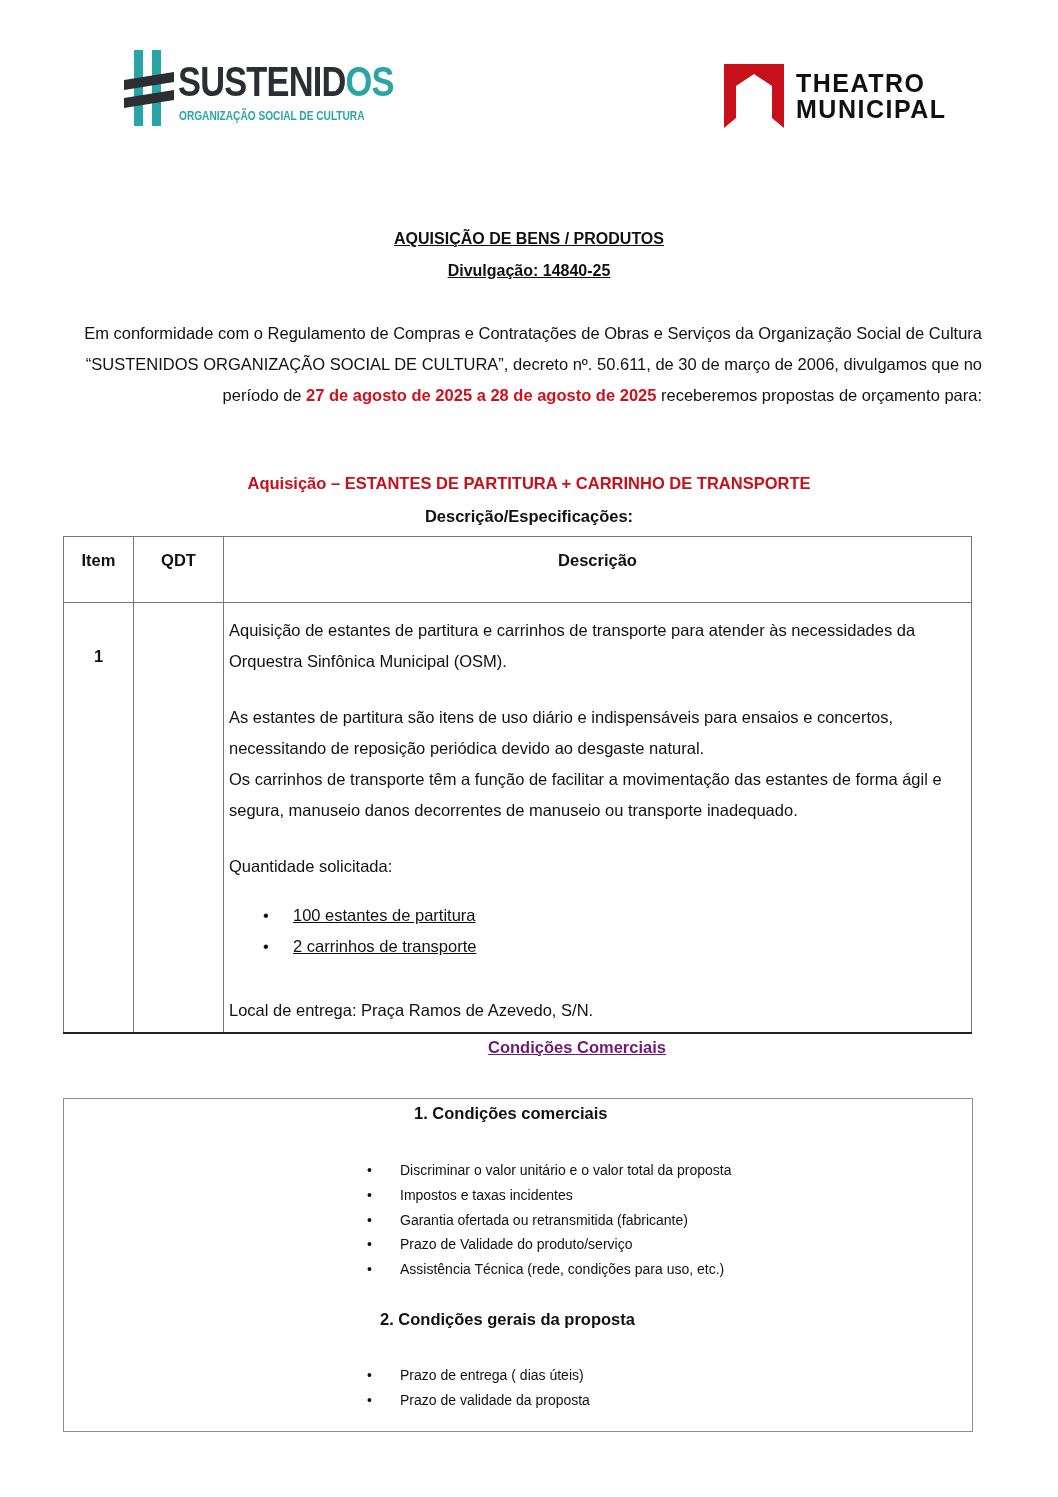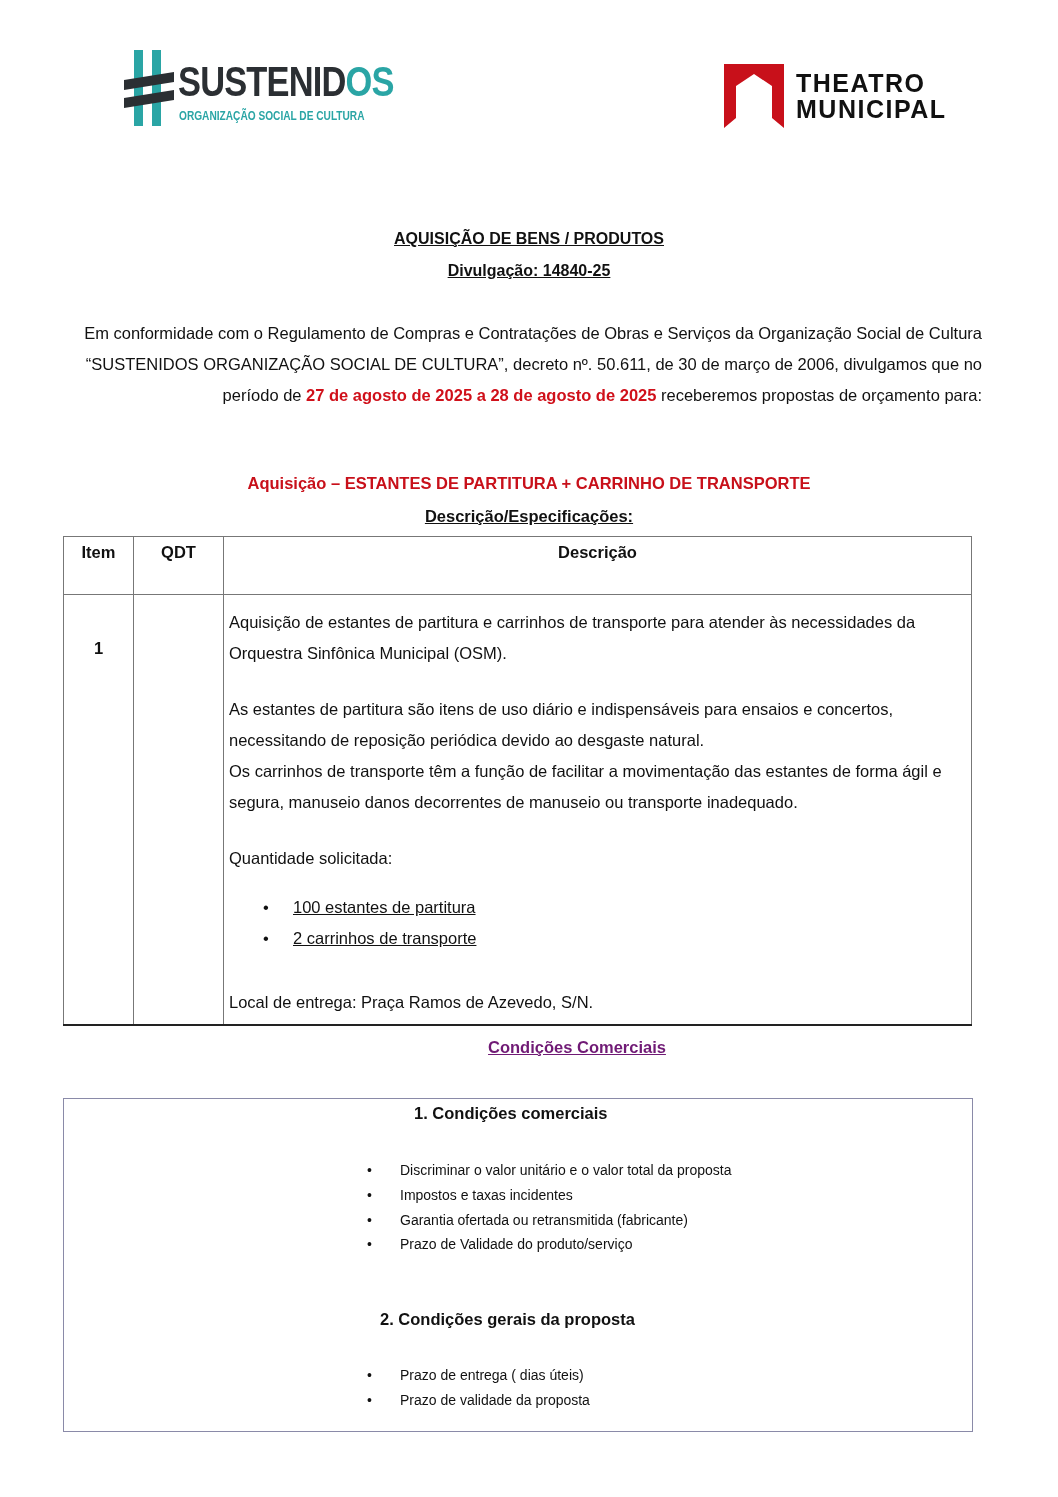--- a/index.html
+++ b/index.html
@@ -21,25 +21,25 @@
     line-height: 26px; letter-spacing: 1.5px; color: #111; }
 
   .center { position: absolute; left: 0; width: 1058px; text-align: center; }
   .title { top: 230px; font-size: 16px; font-weight: bold; text-decoration: underline; }
   .subtitle { top: 262px; font-size: 16px; font-weight: bold; text-decoration: underline; }
 
   .intro { position: absolute; left: 72px; top: 318px; width: 910px; font-size: 16.5px; line-height: 31px; text-align: right; }
   .intro .red { color: #d0101a; font-weight: bold; }
 
   .acq { top: 474px; font-size: 16.5px; font-weight: bold; color: #c8101a; }
-  .desc-label { top: 507px; font-size: 16.5px; font-weight: bold; text-decoration: underline; }
+  .desc-label { top: 507px; font-size: 16.5px; font-weight: bold; }
 
   table.spec { position: absolute; left: 63px; top: 536px; width: 909px; border-collapse: collapse; }
   table.spec td, table.spec th { border: 1px solid #777; vertical-align: top; font-size: 16.5px; }
-  table.spec th { height: 50px; font-weight: bold; padding-top: 6px; }
+  table.spec th { height: 50px; font-weight: bold; padding-top: 14px; }
   table.spec .c1 { width: 67px; text-align: center; }
   table.spec .c2 { width: 87px; text-align: center; }
   table.spec td.item { text-align: center; font-weight: bold; padding-top: 44px; }
   table.spec td.desc { padding: 12px 6px 6px 5px; line-height: 31px; }
   table.spec tr.last td { border-bottom: 2px solid #222; }
   .gap { height: 25px; }
   .bullets { margin: 18px 0 8px 0; padding-left: 64px; list-style: none; text-decoration: underline; }
   .bullets li { position: relative; }
   .bullets li::before { content: "•"; position: absolute; left: -30px; }
 
@@ -117,19 +117,20 @@
 
 <div class="center cond-title">Condições Comerciais</div>
 
 <div class="cond-box">
   <div class="cond-h1">1. Condições comerciais</div>
   <ul class="cond-list list1">
     <li>Discriminar o valor unitário e o valor total da proposta</li>
     <li>Impostos e taxas incidentes</li>
     <li>Garantia ofertada ou retransmitida (fabricante)</li>
     <li>Prazo de Validade do produto/serviço</li>
+    <li>Assistência Técnica (rede, condições para uso, etc.)</li>
   </ul>
   <div class="cond-h2">2. Condições gerais da proposta</div>
   <ul class="cond-list list2">
     <li>Prazo de entrega ( dias úteis)</li>
     <li>Prazo de validade da proposta</li>
   </ul>
 </div>
 
 </body></html>

